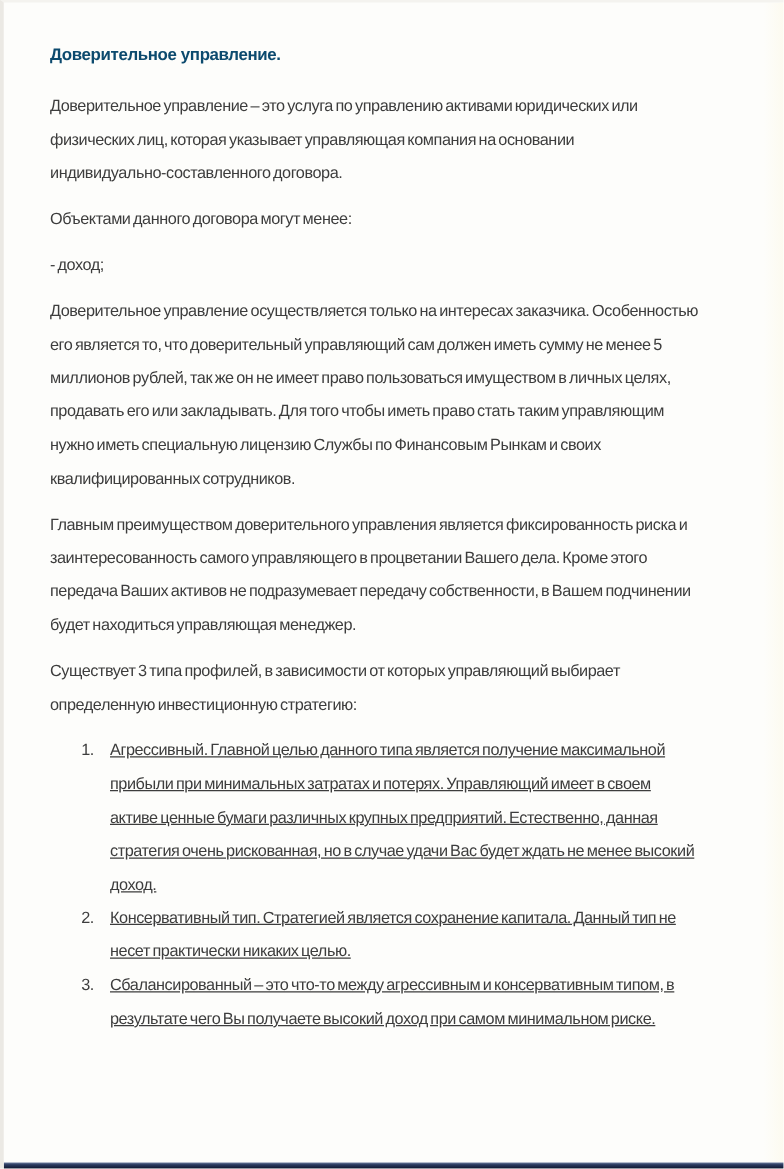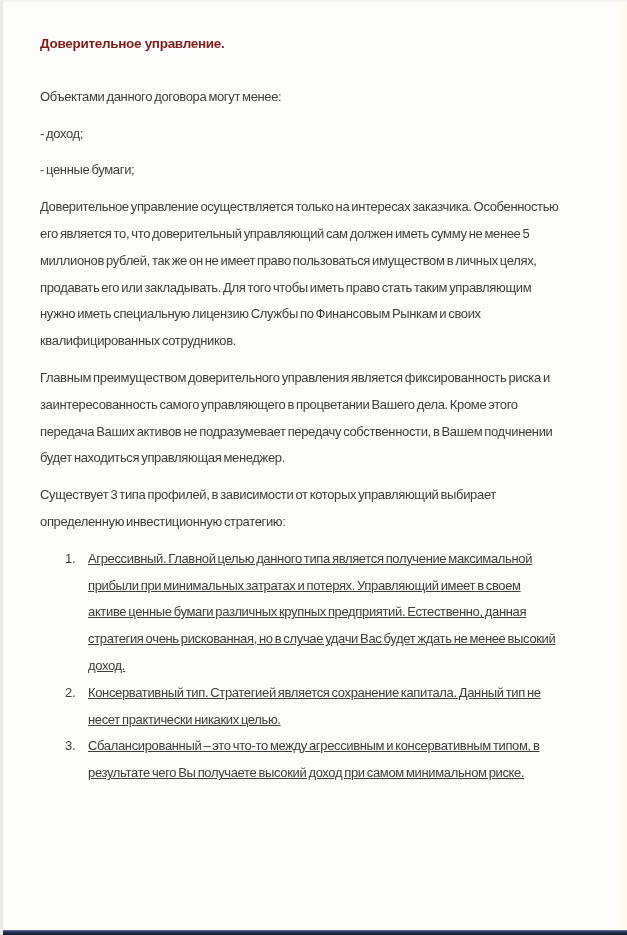--- a/index.html
+++ b/index.html
@@ -18,22 +18,22 @@
     overflow: hidden;
     font-family: "Liberation Sans", sans-serif;
     color: #3d3d3d;
   }
   .content {
     padding: 29px 26px 0 37px;
   }
   .title {
     font-size: 13.5px;
     font-weight: bold;
-    color: #7f1d1d;
-    margin: 0 0 26px 0;
+    color: #0c4a6e;
+    margin: 0 0 14px 0;
     line-height: 26.8px;
     letter-spacing: -0.3px;
   }
   .para {
     margin: 0 0 10px 0;
     font-size: 13px;
     line-height: 26.8px;
     letter-spacing: -0.35px;
     word-spacing: -1.2px;
     white-space: pre-line;
@@ -82,26 +82,28 @@
   }
 </style>
 </head>
 <body>
 
 <div class="page">
   <div class="content">
 
     <h1 class="title">Доверительное управление.</h1>
 
+    <p class="para">Доверительное управление – это услуга по управлению активами юридических или
+физических лиц, которая указывает управляющая компания на основании
+индивидуально-составленного договора.</p>
 
     <p class="para">Объектами данного договора могут менее:</p>
 
     <p class="para">- доход;</p>
 
-    <p class="para">- ценные бумаги;</p>
 
     <p class="para">Доверительное управление осуществляется только на интересах заказчика. Особенностью
 его является то, что доверительный управляющий сам должен иметь сумму не менее 5
 миллионов рублей, так же он не имеет право пользоваться имуществом в личных целях,
 продавать его или закладывать. Для того чтобы иметь право стать таким управляющим
 нужно иметь специальную лицензию Службы по Финансовым Рынкам и своих
 квалифицированных сотрудников.</p>
 
     <p class="para">Главным преимуществом доверительного управления является фиксированность риска и
 заинтересованность самого управляющего в процветании Вашего дела. Кроме этого

